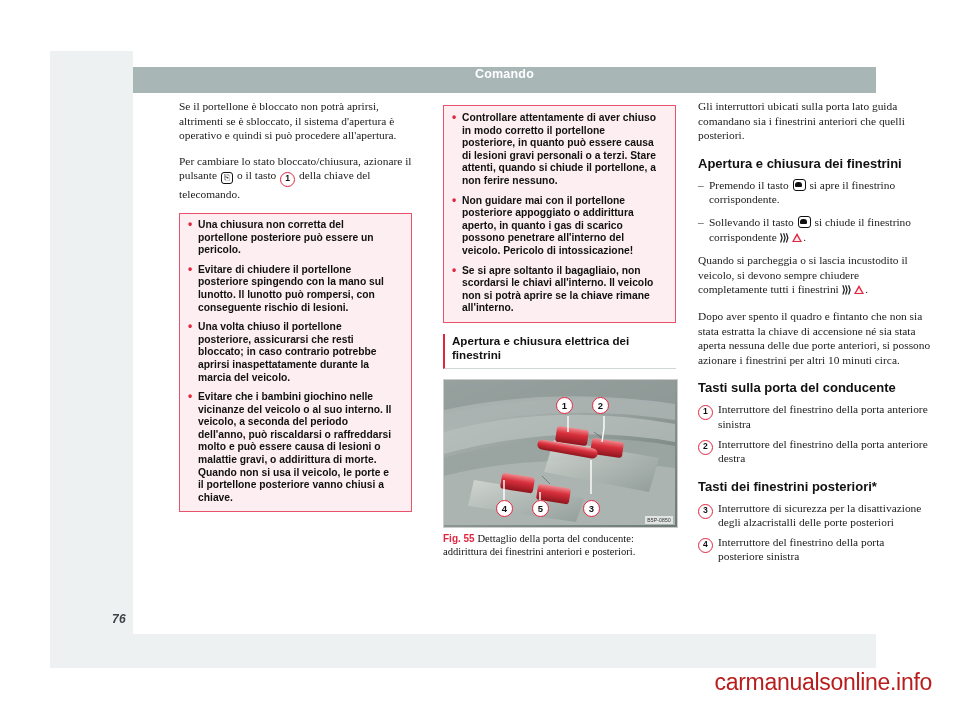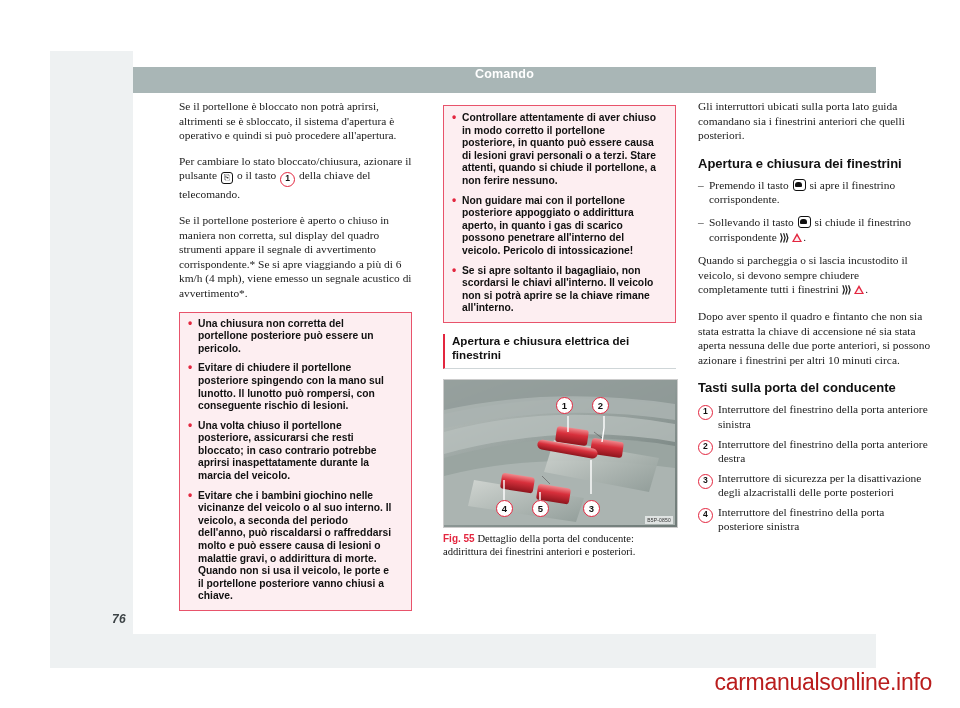--- a/index.html
+++ b/index.html
@@ -330,21 +330,20 @@
       <span class="header-title">Comando</span>
     </div>
 
     <div class="columns">
 
       <div class="col col-1">
         <p class="body-text">Se il portellone è bloccato non potrà aprirsi, altrimenti se è sbloccato, il sistema d'apertura è operativo e quindi si può procedere all'apertura.</p>
 
         <p class="body-text"><span>Per cambiare lo stato bloccato/chiusura, azionare il pulsante </span><span class="btn-glyph">⎘</span><span> o il tasto </span><span class="numcircle inline">1</span><span> della chiave del telecomando.</span></p>
 
-        <p class="body-text">Se il portellone posteriore è aperto o chiuso in maniera non corretta, sul display del quadro strumenti appare il segnale di avvertimento corrispondente.* Se si apre viaggiando a più di 6 km/h (4 mph), viene emesso un segnale acustico di avvertimento*.</p>
 
         <div class="warn-box">
           <div class="warn-body">
             <p class="warn-item">Una chiusura non corretta del portellone posteriore può essere un pericolo.</p>
             <p class="warn-item">Evitare di chiudere il portellone posteriore spingendo con la mano sul lunotto. Il lunotto può rompersi, con conseguente rischio di lesioni.</p>
             <p class="warn-item">Una volta chiuso il portellone posteriore, assicurarsi che resti bloccato; in caso contrario potrebbe aprirsi inaspettatamente durante la marcia del veicolo.</p>
             <p class="warn-item">Evitare che i bambini giochino nelle vicinanze del veicolo o al suo interno. Il veicolo, a seconda del periodo dell'anno, può riscaldarsi o raffreddarsi molto e può essere causa di lesioni o malattie gravi, o addirittura di morte. Quando non si usa il veicolo, le porte e il portellone posteriore vanno chiusi a chiave.</p>
           </div>
         </div>
       </div>
@@ -444,20 +443,21 @@
 
         <div class="num-item">
           <span class="num-mark"><span class="numcircle">1</span></span>
           <span>Interruttore del finestrino della porta anteriore sinistra</span>
         </div>
         <div class="num-item">
           <span class="num-mark"><span class="numcircle">2</span></span>
           <span>Interruttore del finestrino della porta anteriore destra</span>
         </div>
 
+        <h3 class="minor-title">Tasti dei finestrini posteriori*</h3>
 
         <div class="num-item">
           <span class="num-mark"><span class="numcircle">3</span></span>
           <span>Interruttore di sicurezza per la disattivazione degli alzacristalli delle porte posteriori</span>
         </div>
         <div class="num-item">
           <span class="num-mark"><span class="numcircle">4</span></span>
           <span>Interruttore del finestrino della porta posteriore sinistra</span>
         </div>
       </div>

